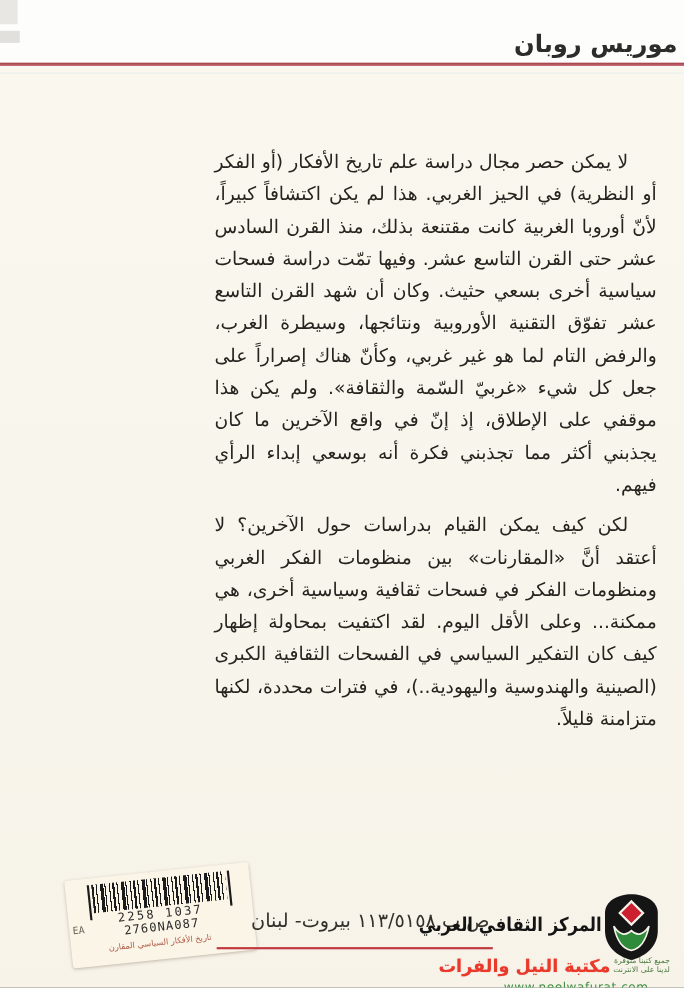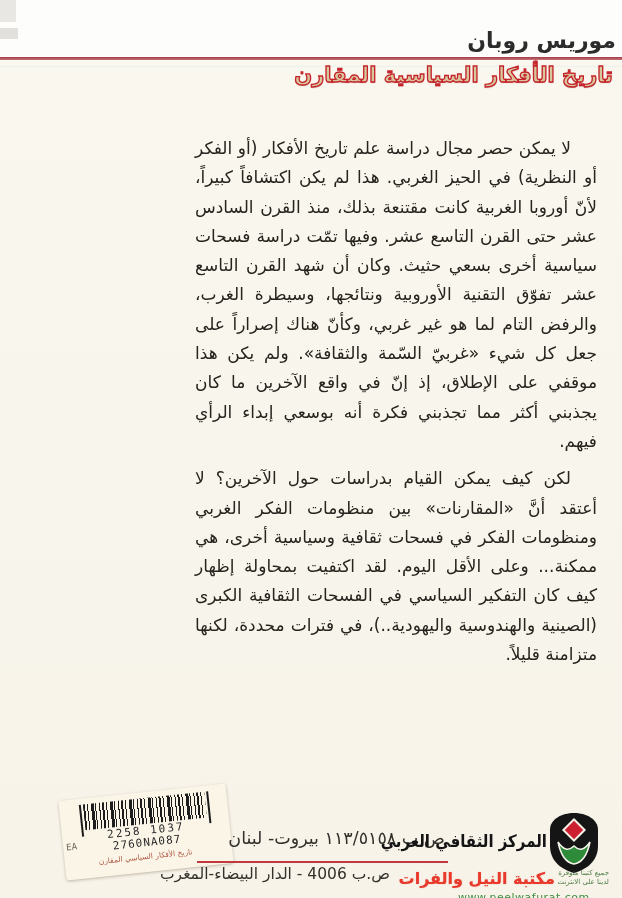--- a/index.html
+++ b/index.html
@@ -110,38 +110,36 @@
 <body>
 
 <div id="page">
 
   <div class="artifact art1"></div>
   <div class="artifact art2"></div>
 
   <div class="author">موريس روبان</div>
   <div class="rule-red"></div>
   <div class="rule-cyan"></div>
-  <div class="book-title">تاريخ الأفكار السياسية المقارن</div>
 
   <div class="body-text">
     <p>لا يمكن حصر مجال دراسة علم تاريخ الأفكار (أو الفكر أو النظرية) في الحيز الغربي. هذا لم يكن اكتشافاً كبيراً، لأنّ أوروبا الغربية كانت مقتنعة بذلك، منذ القرن السادس عشر حتى القرن التاسع عشر. وفيها تمّت دراسة فسحات سياسية أخرى بسعي حثيث. وكان أن شهد القرن التاسع عشر تفوّق التقنية الأوروبية ونتائجها، وسيطرة الغرب، والرفض التام لما هو غير غربي، وكأنّ هناك إصراراً على جعل كل شيء «غربيّ السّمة والثقافة». ولم يكن هذا موقفي على الإطلاق، إذ إنّ في واقع الآخرين ما كان يجذبني أكثر مما تجذبني فكرة أنه بوسعي إبداء الرأي فيهم.</p>
     <p>لكن كيف يمكن القيام بدراسات حول الآخرين؟ لا أعتقد أنَّ «المقارنات» بين منظومات الفكر الغربي ومنظومات الفكر في فسحات ثقافية وسياسية أخرى، هي ممكنة... وعلى الأقل اليوم. لقد اكتفيت بمحاولة إظهار كيف كان التفكير السياسي في الفسحات الثقافية الكبرى (الصينية والهندوسية واليهودية..)، في فترات محددة، لكنها متزامنة قليلاً.</p>
   </div>
 
   <div class="sticker">
     <div class="bars"></div>
     <div class="bc-num1">2258 1037</div>
     <div class="bc-num2">2760NA087</div>
     <div class="bc-side">EA</div>
     <div class="bc-title">تاريخ الأفكار السياسي المقارن</div>
   </div>
 
   <div class="addr-beirut">ص ب ١١٣/٥١٥٨ بيروت- لبنان</div>
   <div class="addr-rule"></div>
-  <div class="addr-casa">ص.ب 4006 - الدار البيضاء-المغرب</div>
   <div class="publisher">المركز الثقافي العربي</div>
 
   <div class="logo">
     <svg viewBox="0 0 56 62" width="56" height="62">
       <path d="M28 1 C40 1 52 7 52 18 L52 34 C52 48 42 57 28 61 C14 57 4 48 4 34 L4 18 C4 7 16 1 28 1 Z" fill="#151515"></path>
       <rect x="20.5" y="10.5" width="15" height="15" transform="rotate(45 28 18)" fill="#cc2030" stroke="#f5f2ea" stroke-width="2"></rect>
       <path d="M12 30 Q20 42 28 34 Q36 42 44 30 Q40 50 28 52 Q16 50 12 30 Z" fill="#2e8b3a" stroke="#f5f2ea" stroke-width="1.5"></path>
       <rect x="26.5" y="36" width="3" height="12" fill="#2e8b3a"></rect>
     </svg>
   </div>

